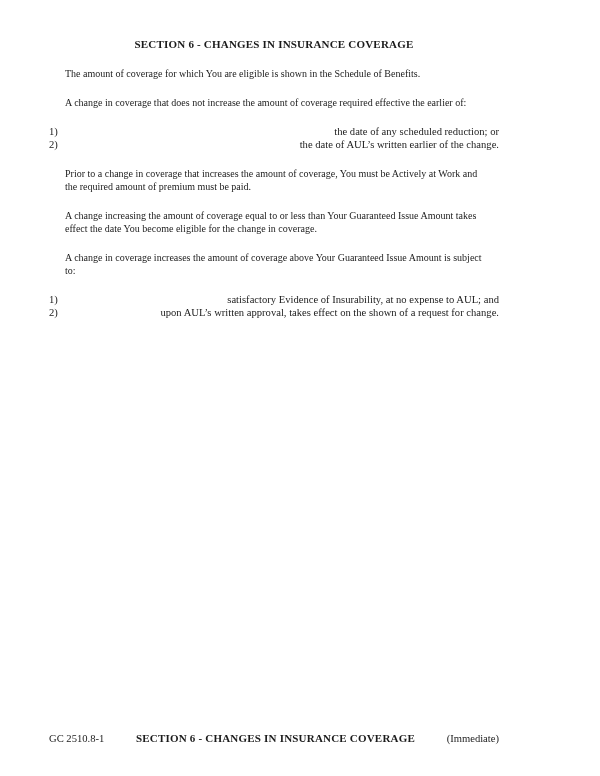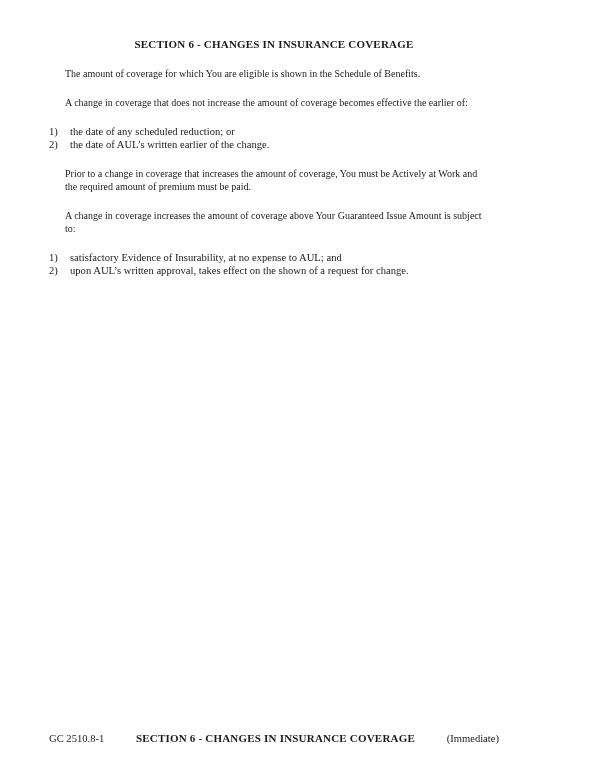--- a/index.html
+++ b/index.html
@@ -37,20 +37,21 @@
   .list-item {
     display: flex;
     font-size: 10.6px;
     line-height: 13px;
   }
   .list-item .num {
     flex: 0 0 21px;
   }
   .list-item .item-text {
     flex: 1;
+    text-align: right;
   }
   .footer {
     position: absolute;
     left: 49px;
     right: 49px;
     top: 732px;
     display: flex;
     align-items: center;
     font-size: 10.6px;
     line-height: 13px;
@@ -74,35 +75,38 @@
 
 <div class="page">
 
   <h1 class="doc-title">SECTION 6 - CHANGES IN INSURANCE COVERAGE</h1>
 
   <div class="block">
     <p class="ptext">The amount of coverage for which You are eligible is shown in the Schedule of Benefits.</p>
   </div>
 
   <div class="block">
-    <p class="ptext">A change in coverage that does not increase the amount of coverage becomes effective the earlier of:</p>
+    <p class="ptext">A change in coverage that does not increase the amount of coverage required effective the earlier of:</p>
     <div class="list-item">
       <span class="num">1)</span>
       <span class="item-text">the date of any scheduled reduction; or</span>
     </div>
     <div class="list-item">
       <span class="num">2)</span>
       <span class="item-text">the date of AUL’s written earlier of the change.</span>
     </div>
   </div>
 
   <div class="block">
     <p class="ptext">Prior to a change in coverage that increases the amount of coverage, You must be Actively at Work and the required amount of premium must be paid.</p>
   </div>
 
+  <div class="block">
+    <p class="ptext">A change increasing the amount of coverage equal to or less than Your Guaranteed Issue Amount takes effect the date You become eligible for the change in coverage.</p>
+  </div>
 
   <div class="block">
     <p class="ptext">A change in coverage increases the amount of coverage above Your Guaranteed Issue Amount is subject to:</p>
     <div class="list-item">
       <span class="num">1)</span>
       <span class="item-text">satisfactory Evidence of Insurability, at no expense to AUL; and</span>
     </div>
     <div class="list-item">
       <span class="num">2)</span>
       <span class="item-text">upon AUL’s written approval, takes effect on the shown of a request for change.</span>

